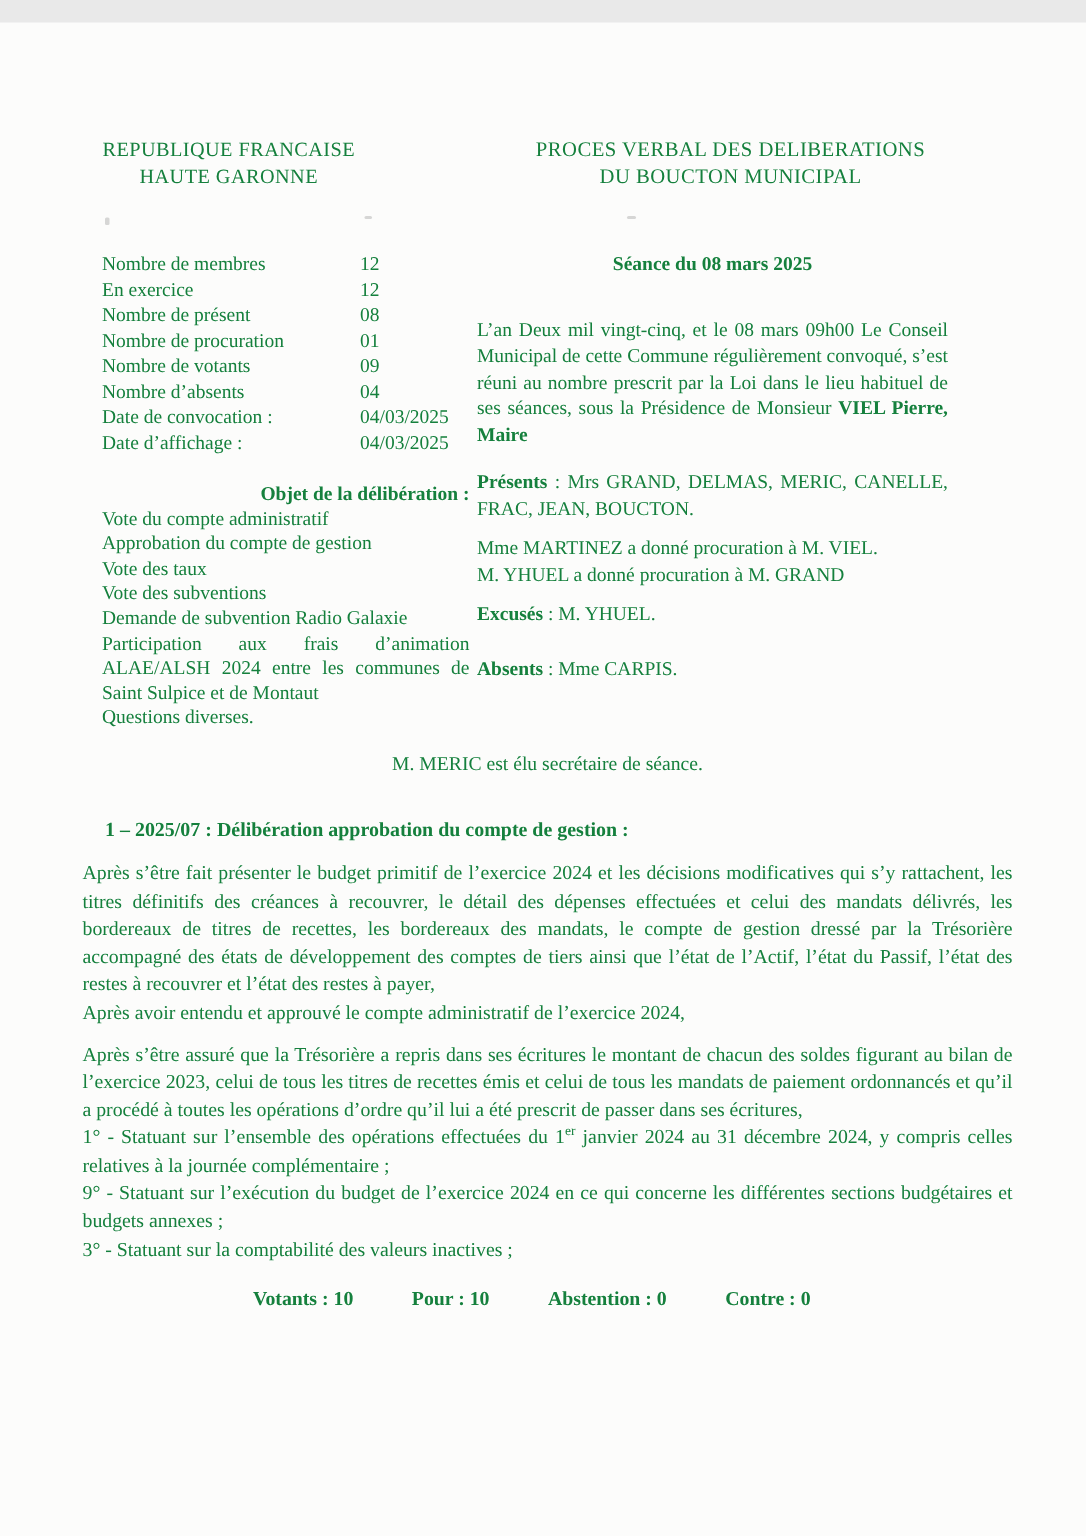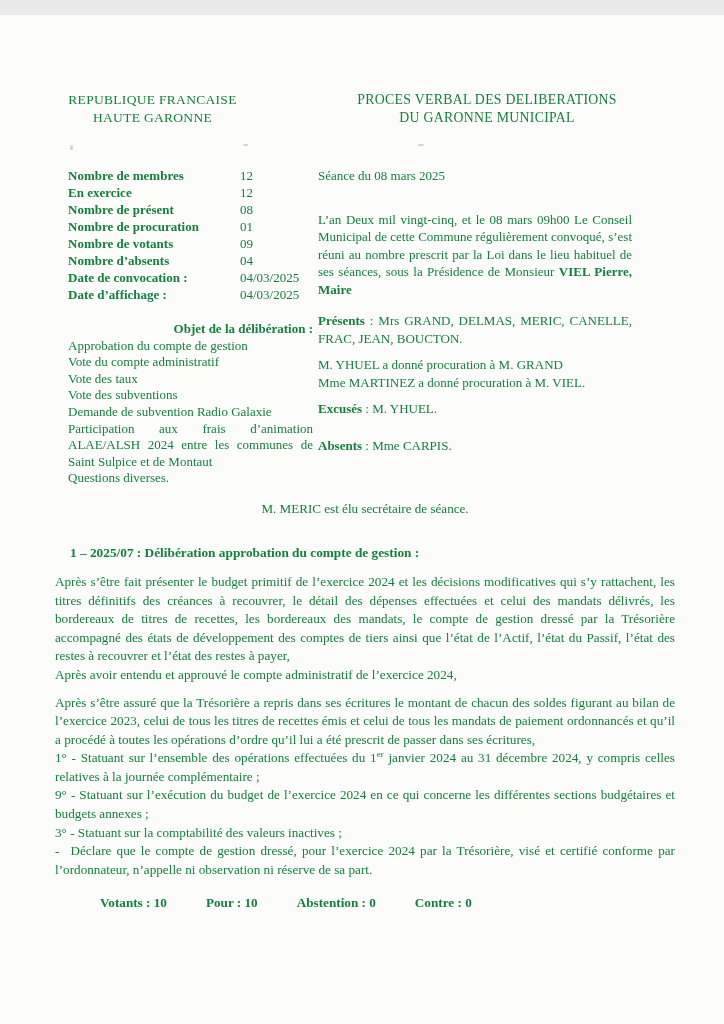--- a/index.html
+++ b/index.html
@@ -16,56 +16,56 @@
   .hdr-right{width:300px;margin-left:auto;margin-right:38px;text-align:center;font-size:13.8px;line-height:18px;letter-spacing:.3px;}
   
   .sm{position:absolute;background:#8f8f8f;opacity:.35;border-radius:1px;}
   .m1{left:70px;top:130px;width:3px;height:5px;}
   .m2{left:243px;top:129px;width:5px;height:2px;}
   .m3{left:418px;top:129px;width:6px;height:2px;}
   
   .cols{display:flex;margin-top:40px;}
   .col-left{margin-left:13px;width:245px;font-size:13px;}
   .stat-row{display:flex;line-height:17px;}
-  .stat-label{width:172px;font-weight:bold;}
+  .stat-label{width:172px;font-weight:normal;}
   .objet{margin-top:18px;line-height:16.6px;}
   .objet-title{font-weight:bold;margin:0;text-align:right;}
   .objet-item{margin:0;text-align:justify;}
   .col-right{width:314px;margin-left:5px;font-size:13px;line-height:17.5px;}
-  .seance-title{font-weight:normal;margin:0 0 26px;}
+  .seance-title{font-weight:bold;text-align:center;margin:0 0 26px;}
   .rp{margin:0;text-align:justify;}
   .mt14{margin-top:14px;}
   .mt9{margin-top:9px;}
   .mt19{margin-top:19px;}
   
   .secretary{text-align:center;margin:14px 0 0;font-size:13.1px;}
   .heading{font-weight:bold;margin:28px 0 12px 15px;font-size:13.3px;}
   .para{font-size:13.2px;line-height:18.6px;margin:0;text-align:justify;}
   .pb9{margin-bottom:9px;}
   .pb0{margin-bottom:0;}
   sup{font-size:9px;line-height:0;}
   .declare .marker{padding-right:11px;}
-  .votes{display:flex;justify-content:flex-start;padding:0 66px 0 45px;margin-top:16px;font-weight:bold;font-size:13.2px;gap:39px;}
+  .votes{display:flex;justify-content:center;padding:0 66px 0 45px;margin-top:16px;font-weight:bold;font-size:13.2px;gap:39px;}
 </style>
 </head>
 <body>
 
 <div class="page">
   <div class="sm m1"></div>
   <div class="sm m2"></div>
   <div class="sm m3"></div>
 
   <header class="hdr">
     <div class="hdr-left">
       <div>REPUBLIQUE FRANCAISE</div>
       <div>HAUTE GARONNE</div>
     </div>
     <div class="hdr-right">
       <div>PROCES VERBAL DES DELIBERATIONS</div>
-      <div>DU GARONNE MUNICIPAL</div>
+      <div>DU BOUCTON MUNICIPAL</div>
     </div>
   </header>
 
   <section class="cols">
     <div class="col-left">
       <div>
         <div class="stat-row">
             <span class="stat-label">Nombre de membres</span>
             <span class="stat-value">12</span>
           </div>
@@ -93,58 +93,57 @@
             <span class="stat-label">Date de convocation :</span>
             <span class="stat-value">04/03/2025</span>
           </div>
         <div class="stat-row">
             <span class="stat-label">Date d’affichage :</span>
             <span class="stat-value">04/03/2025</span>
           </div>
       </div>
       <div class="objet">
         <p class="objet-title">Objet de la délibération :</p>
+        <p class="objet-item">Vote du compte administratif</p>
         <p class="objet-item">Approbation du compte de gestion</p>
-        <p class="objet-item">Vote du compte administratif</p>
         <p class="objet-item">Vote des taux</p>
         <p class="objet-item">Vote des subventions</p>
         <p class="objet-item">Demande de subvention Radio Galaxie</p>
         <p class="objet-item">Participation aux frais d’animation ALAE/ALSH 2024 entre les communes de Saint Sulpice et de Montaut</p>
         <p class="objet-item">Questions diverses.</p>
       </div>
     </div>
 
     <div class="col-right">
       <p class="seance-title">Séance du 08 mars 2025</p>
       <p class="rp"><span>L’an Deux mil vingt-cinq, et le 08 mars 09h00 Le Conseil Municipal de cette Commune régulièrement convoqué, s’est réuni au nombre prescrit par la Loi dans le lieu habituel de ses séances, sous la Présidence de Monsieur </span><span class="bold">VIEL Pierre, Maire</span></p>
       <p class="rp mt14"><span class="bold">Présents</span><span> : Mrs GRAND, DELMAS, MERIC, CANELLE, FRAC, JEAN, BOUCTON.</span></p>
       <div class="mt9">
+        <div>Mme MARTINEZ a donné procuration à M. VIEL.</div>
         <div>M. YHUEL a donné procuration à M. GRAND</div>
-        <div>Mme MARTINEZ a donné procuration à M. VIEL.</div>
       </div>
       <p class="rp mt9"><span class="bold">Excusés</span><span> : M. YHUEL.</span></p>
       <p class="rp mt19"><span class="bold">Absents</span><span> : Mme CARPIS.</span></p>
     </div>
   </section>
 
   <p class="secretary">M. MERIC est élu secrétaire de séance.</p>
 
   <p class="heading">1 – 2025/07 : Délibération approbation du compte de gestion :</p>
 
   <p class="para pb0">Après s’être fait présenter le budget primitif de l’exercice 2024 et les décisions modificatives qui s’y rattachent, les titres définitifs des créances à recouvrer, le détail des dépenses effectuées et celui des mandats délivrés, les bordereaux de titres de recettes, les bordereaux des mandats, le compte de gestion dressé par la Trésorière accompagné des états de développement des comptes de tiers ainsi que l’état de l’Actif, l’état du Passif, l’état des restes à recouvrer et l’état des restes à payer,</p>
   <p class="para pb9">Après avoir entendu et approuvé le compte administratif de l’exercice 2024,</p>
   <p class="para pb0">Après s’être assuré que la Trésorière a repris dans ses écritures le montant de chacun des soldes figurant au bilan de l’exercice 2023, celui de tous les titres de recettes émis et celui de tous les mandats de paiement ordonnancés et qu’il a procédé à toutes les opérations d’ordre qu’il lui a été prescrit de passer dans ses écritures,</p>
 
   <div>
     <p class="para pb0"><span>1° - Statuant sur l’ensemble des opérations effectuées du 1</span><sup>er</sup><span> janvier 2024 au 31 décembre 2024, y compris celles relatives à la journée complémentaire ;</span></p>
     <p class="para pb0">9° - Statuant sur l’exécution du budget de l’exercice 2024 en ce qui concerne les différentes sections budgétaires et budgets annexes ;</p>
     <p class="para pb0">3° - Statuant sur la comptabilité des valeurs inactives ;</p>
   </div>
 
-  <p class="para pb0 declare"><span class="marker">-</span><span>Déclare que le compte de gestion dressé, pour l’exercice 2024 par la Trésorière, visé et certifié conforme par l’ordonnateur, n’appelle ni observation ni réserve de sa part.</span></p>
 
   <div class="votes">
     <span>Votants : 10</span>
     <span>Pour : 10</span>
     <span>Abstention : 0</span>
     <span>Contre : 0</span>
   </div>
 </div>
 
 </body></html>

